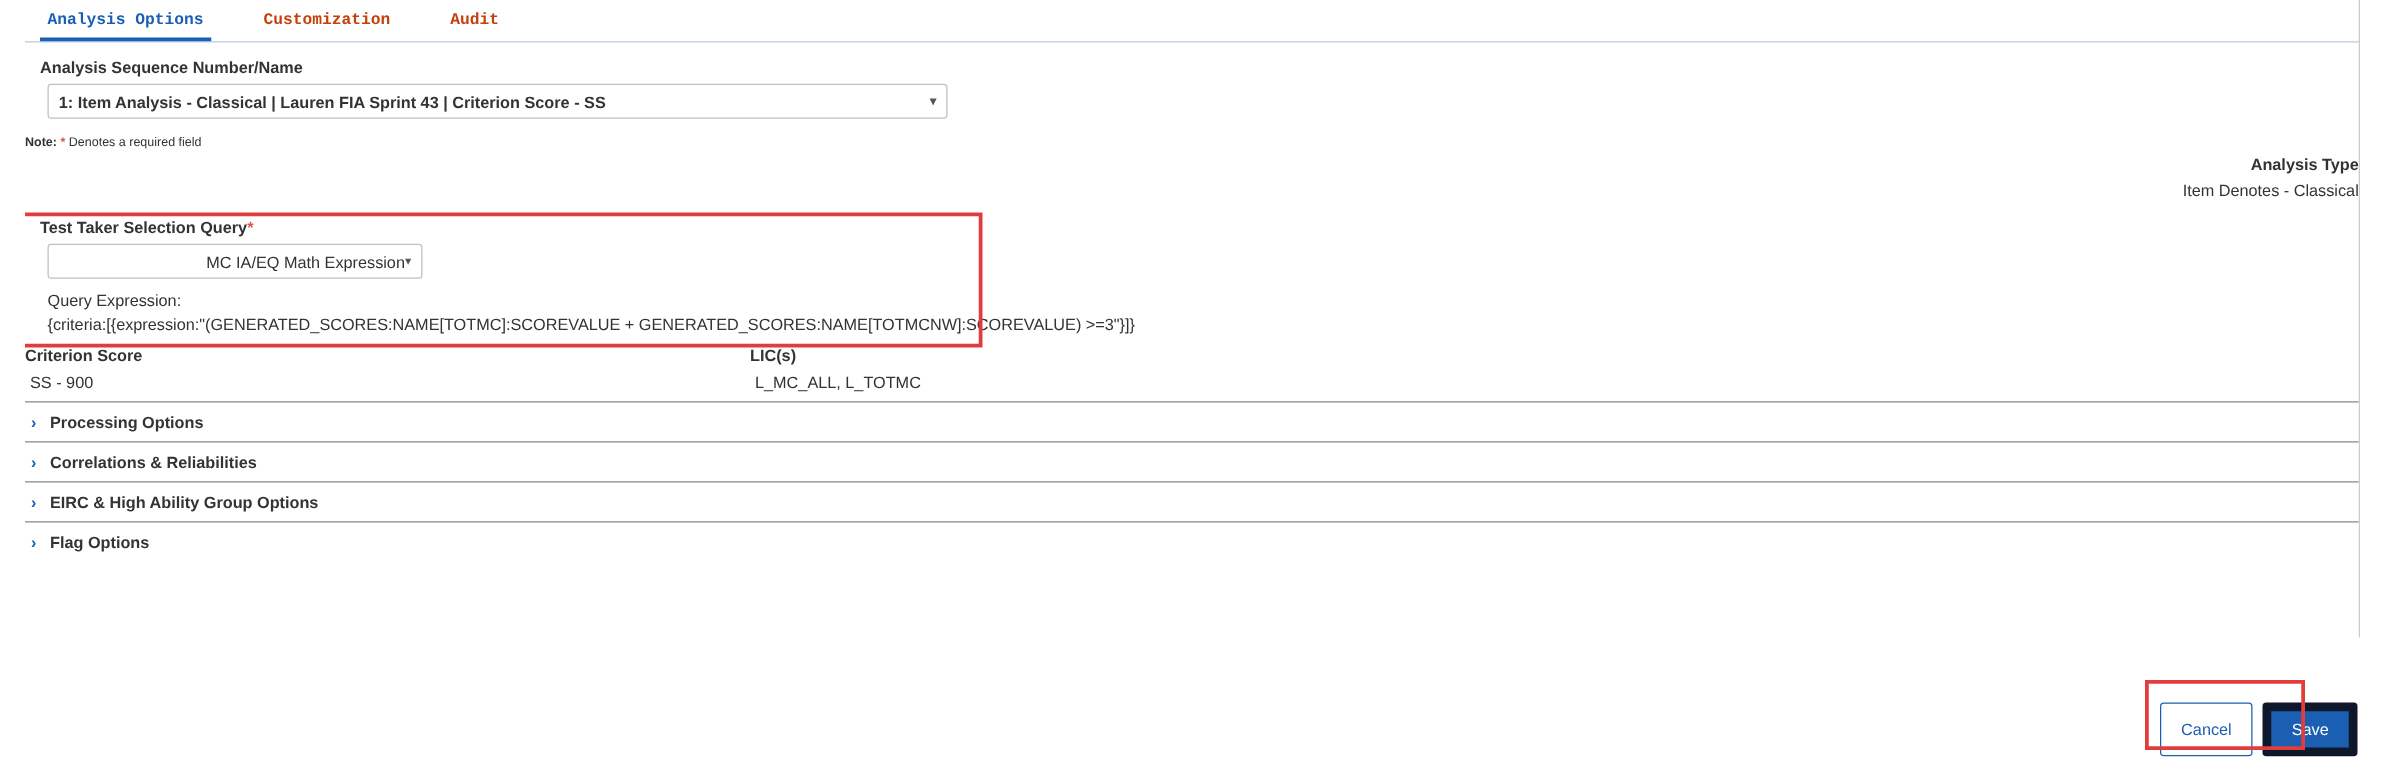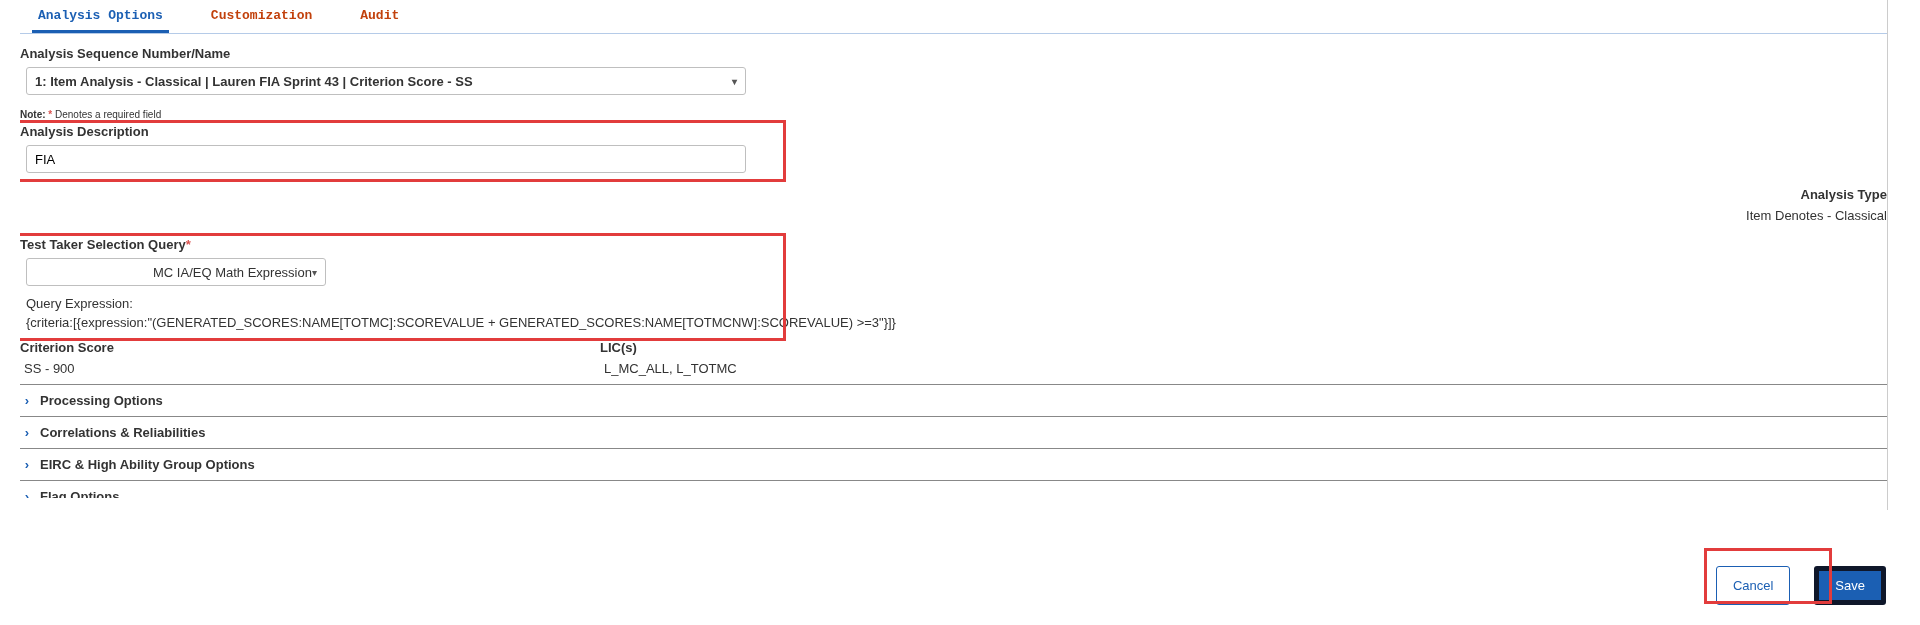--- a/index.html
+++ b/index.html
@@ -55,21 +55,21 @@
   }
   .content-scroll {
     height: 464px;
     overflow-y: scroll;
     padding: 12px 0 0 0;
   }
   
   .content-scroll::-webkit-scrollbar { width: 16px; }
   .content-scroll::-webkit-scrollbar-track { background: #f0f0f0; }
   .content-scroll::-webkit-scrollbar-thumb { background: #c7c7c7; }
-  .field-block { margin: 0 0 14px 0; }
+  .field-block { margin: 0 0 14px 12px; }
   .field-label {
     font-weight: 700;
     font-size: 13px;
     color: #333;
     margin-bottom: 6px;
   }
   .note-line { font-size: 10px; margin: 6px 0 4px 0; }
   .note-bold { font-weight: 700; }
   .req-star { color: #d9534f; font-weight: 700; }
   .dropdown {
@@ -146,37 +146,37 @@
   }
   .acc-wrap {
     border-top: 1px solid #888;
     margin-top: 8px;
   }
   .action-bar {
     position: absolute;
     right: 34px;
     bottom: 20px;
     display: flex;
-    gap: 24px;
+    gap: 8px;
   }
   .btn {
     padding: 7px 16px;
     border-radius: 3px;
     font-size: 13px;
     cursor: pointer;
   }
   .btn-cancel {
     background: #fff;
     color: #1b5fb3;
     border: 1px solid #1b5fb3;
   }
   .btn-save {
     background: #1b5fb3;
     color: #fff;
-    border: 5px solid #0f172a;
+    border: 7px solid #0f172a;
   }
   .req-star-inline { color: #d9534f; font-weight: 700; }
 </style>
 </head>
 <body>
 
 <div class="app-wrap">
   <div class="main-region">
 
     <div class="tabs">
@@ -195,27 +195,20 @@
           <span class="caret">▾</span>
         </div>
       </div>
 
       <div class="note-line">
         <span class="note-bold">Note:</span>
         <span class="req-star"> * </span>
         <span>Denotes a required field</span>
       </div>
 
-      <div style="position:relative;">
-        <div class="highlight-box" style="left:-4px; top:-4px; width:770px; height:62px;"></div>
-        <div class="field-block">
-          <div class="field-label">Analysis Description</div>
-          <input class="text-input" style="margin-left: 6px;" value="FIA">
-        </div>
-      </div>
 
       <div class="field-block" style="margin-top:4px;text-align:right;">
         <div class="field-label">Analysis Type</div>
         <div class="readonly-val">Item Denotes - Classical</div>
       </div>
 
       <div style="position:relative;">
         <div class="highlight-box" style="left:-4px; top:-4px; width:770px; height:108px;"></div>
         <div class="field-block" style="margin-bottom:6px;">
           <div class="field-label">

